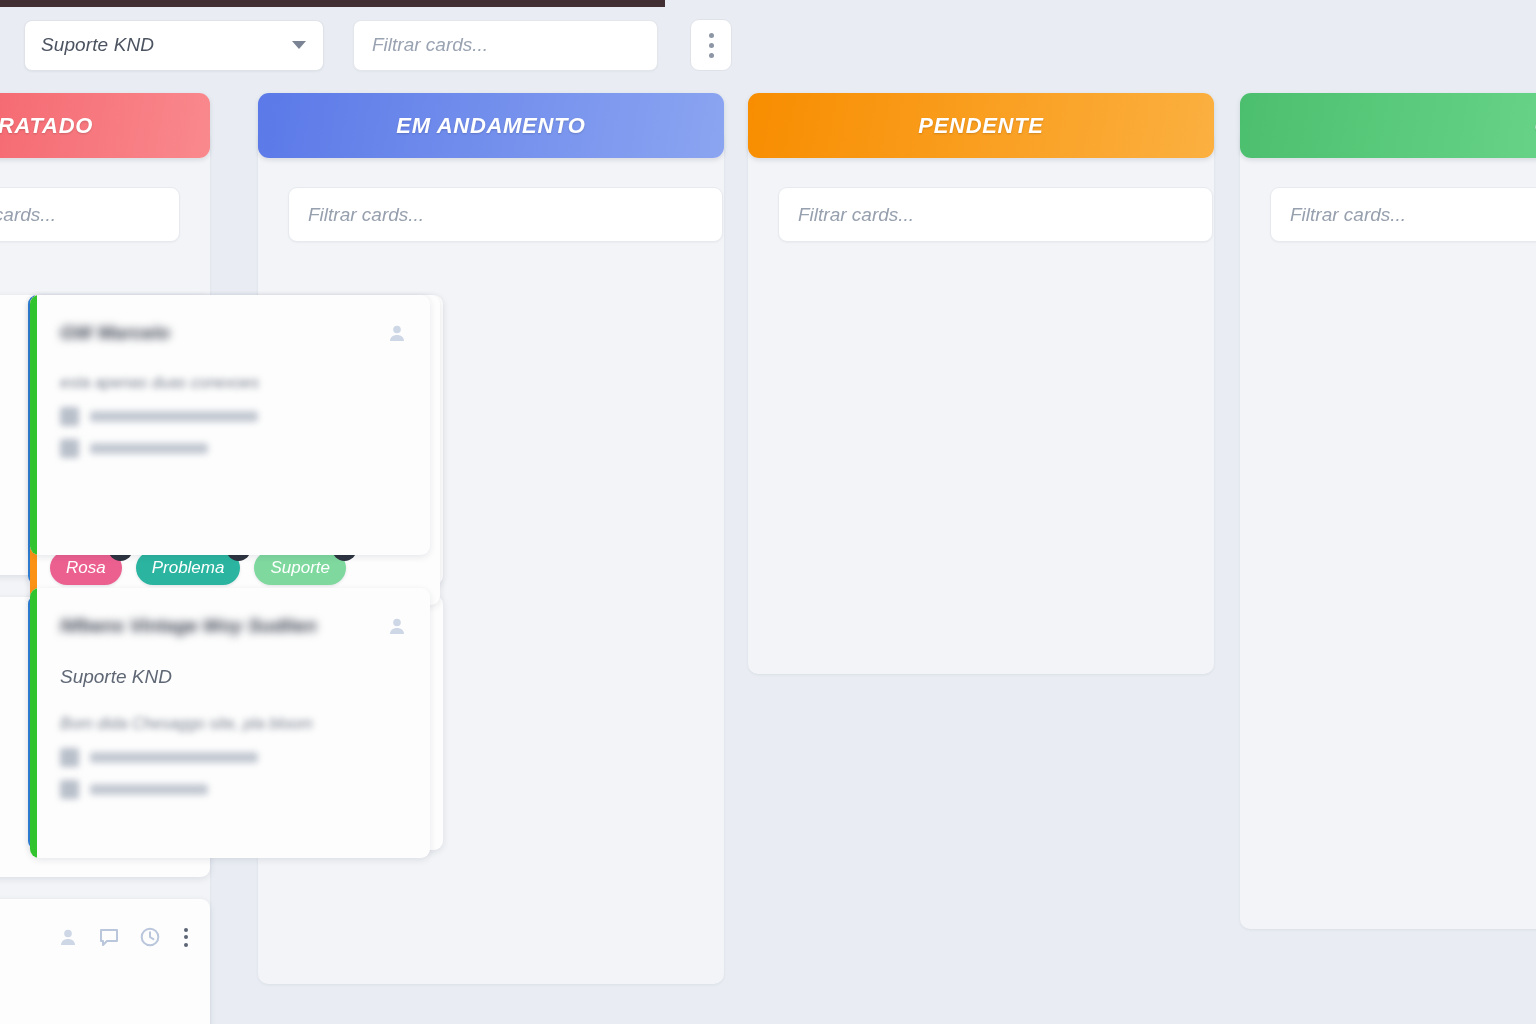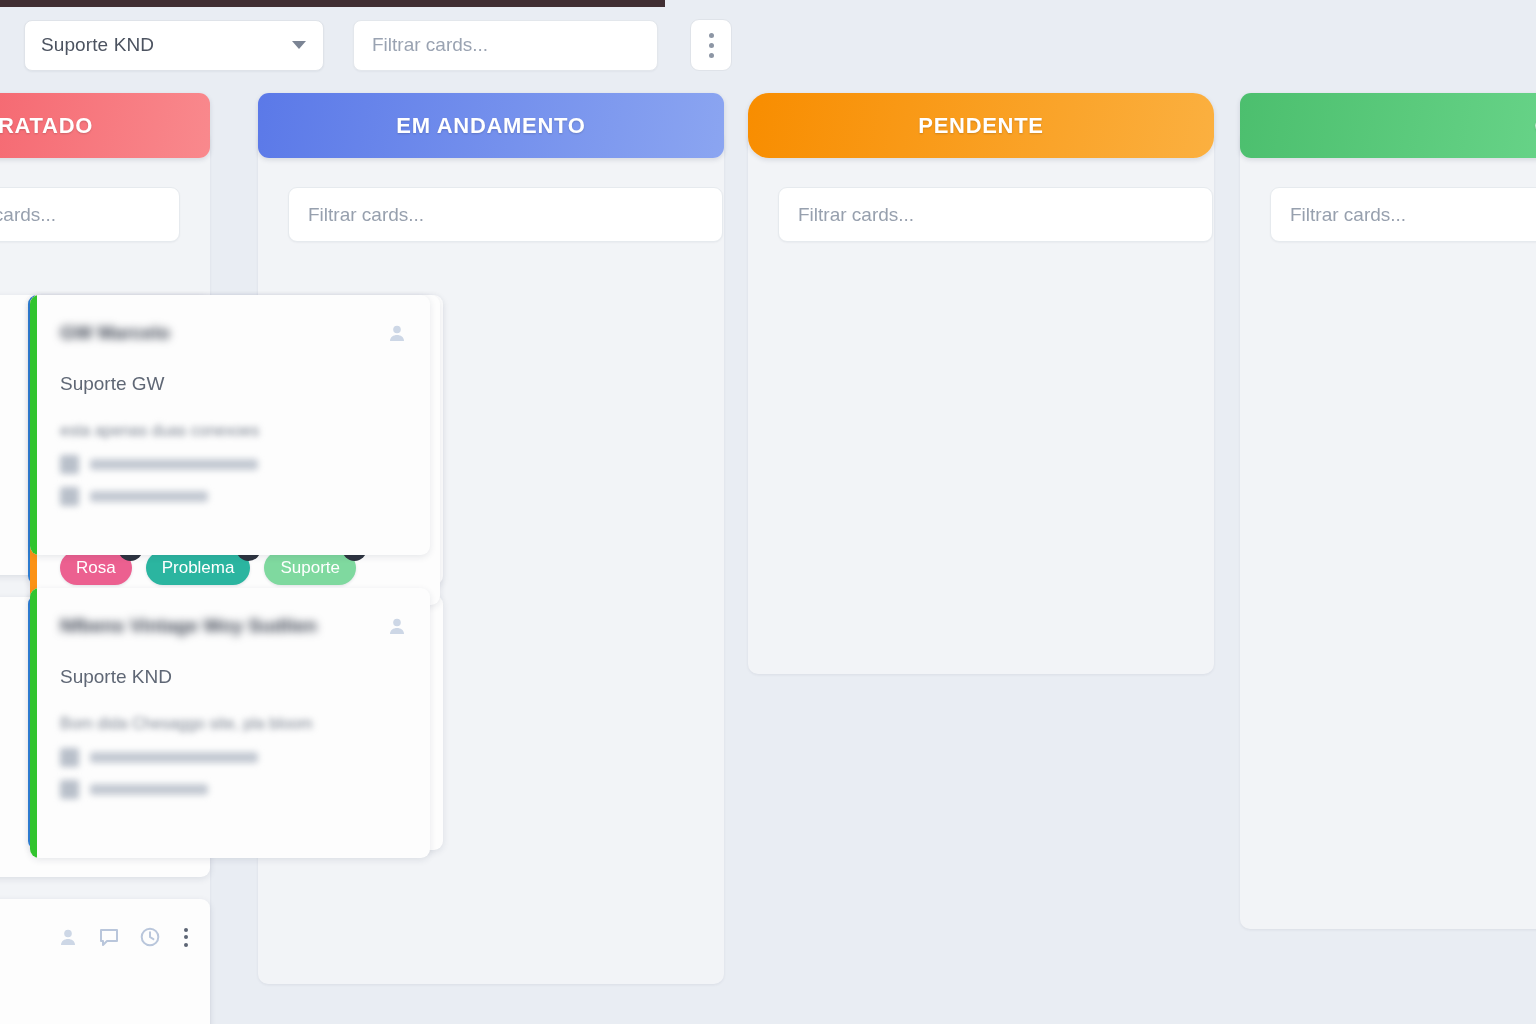--- a/index.html
+++ b/index.html
@@ -2,21 +2,21 @@
 <html><head>
 <meta charset="utf-8">
 <style>
   * { margin:0; padding:0; box-sizing:border-box; }
   html, body {
     width:1536px; height:1024px;
     background:#e9edf3;
     font-family:"Liberation Sans", sans-serif;
     overflow:hidden;
   }
-  #app { position:relative; width:1536px; height:1024px; }
+  #app { position:relative; width:1536px; height:1024px;font-style:italic; }
 
   
   .top-strip {
     position:absolute; top:0; left:0; width:665px; height:7px;
     background:#412f33;
   }
 
   
   .toolbar {
     position:absolute; top:19px; left:0px;
@@ -111,21 +111,21 @@
   .ic svg { display:block; width:22px; height:22px; }
   .ic-kebab { display:flex; flex-direction:column; gap:3.5px; align-items:center; padding-left:4px;}
   .ic-kebab i { width:4px; height:4px; border-radius:50%; background:#5d6574; display:block; }
   .card-sub { font-size:19px; color:#5f6775; margin-top:26px; }
   .card-desc { font-size:16px; color:#7d8592; margin-top:25px; line-height:1.4; white-space:nowrap; }
   .meta-row { display:flex; align-items:center; gap:11px; margin-top:13px; }
   .meta-ico { width:19px; height:19px; background:#b9c0ca; border-radius:3px; flex:none; }
   .meta-txt { height:11px; background:#c3c9d2; border-radius:3px; }
 
   
-  .tags { position:absolute; left:30px; bottom:20px; display:flex; gap:14px; }
+  .tags { position:absolute; left:20px; bottom:20px; display:flex; gap:14px; }
   .tag-wrap { position:relative; }
   .tag {
     height:34px; border-radius:18px;
     display:flex; align-items:center; justify-content:center;
     padding:0 16px;
     font-size:17px; color:#fff;
     box-shadow:0 1px 3px rgba(30,40,70,.12);
   }
   .tag-badge {
     position:absolute; top:-15px; right:-11px;
@@ -345,21 +345,21 @@
             </div>
             <div class="meta-row blurred-lite">
               <span class="meta-ico"></span>
               <span class="meta-txt" style="width: 118px;"></span>
             </div>
           </div>
         </div>
       </div>
       <div class="column" style="left: 748px; width: 466px;">
         <div class="col-panel" style="width: 466px; height: 545px;"></div>
-        <div class="col-head" style="width: 466px; background: linear-gradient(100deg, rgb(248, 141, 0) 0%, rgb(251, 176, 64) 100%); border-radius: 21px;">
+        <div class="col-head" style="width: 466px; background: linear-gradient(100deg, rgb(248, 141, 0) 0%, rgb(251, 176, 64) 100%);">
           <span class="title">PENDENTE</span>
         </div>
         <div class="col-filter" style="left: 30px; top: 94px; width: 435px;">
           <span class="ph">Filtrar cards...</span>
         </div>
         <div class="card" style="left: -718px; top: 202px; width: 410px; height: 310px;">
           <div class="accent" style="background: rgb(251, 146, 22);"></div>
           <div class="card-inner">
             <div class="card-head">
               <div class="card-title blurred">CDC KND Su</div>
@@ -439,21 +439,20 @@
               <div class="card-title blurred">GW Marcelo</div>
               <div class="card-icons">
                 <span class="ic">
                   <svg viewBox="0 0 22 22" xmlns="http://www.w3.org/2000/svg">
                     <circle cx="11" cy="7.5" r="3.8" fill="#cdd7e6"></circle>
                     <path d="M4 19c0-4 3.4-6 7-6s7 2 7 6z" fill="#cdd7e6"></path>
                   </svg>
                 </span>
               </div>
             </div>
-            <div class="card-sub">Suporte GW</div>
             <div class="card-desc blurred-lite">esta apenas duas conexoes</div>
             <div class="meta-row blurred-lite">
               <span class="meta-ico"></span>
               <span class="meta-txt" style="width: 168px;"></span>
             </div>
             <div class="meta-row blurred-lite">
               <span class="meta-ico"></span>
               <span class="meta-txt" style="width: 118px;"></span>
             </div>
           </div>

